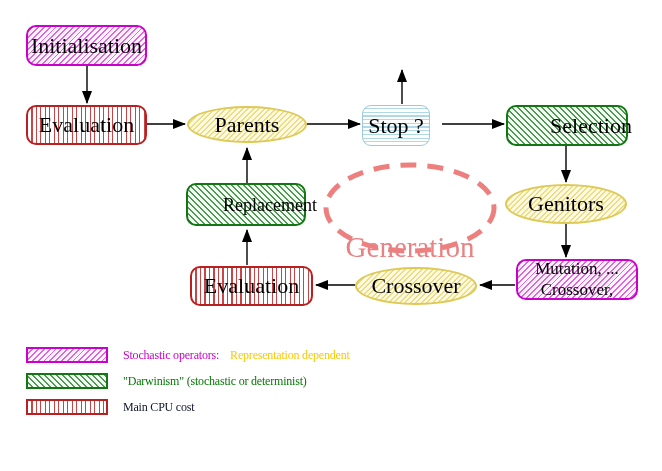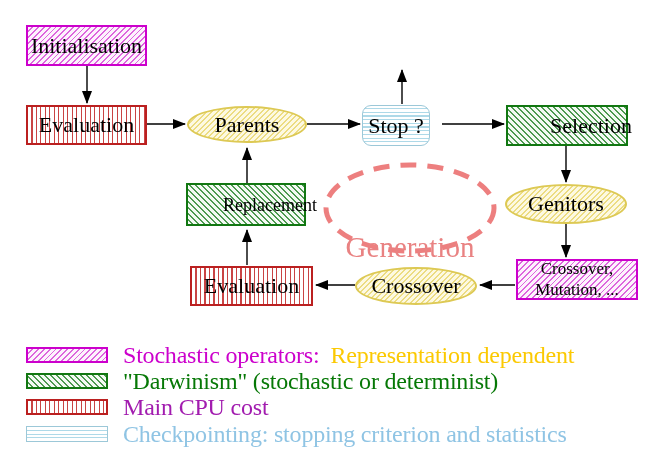--- a/index.html
+++ b/index.html
@@ -3,21 +3,21 @@
 <meta charset="utf-8">
 <style>
   html,body{margin:0;padding:0;background:#fff;}
   #canvas{
     position:relative;width:662px;height:471px;background:#ffffff;overflow:hidden;
     font-family:"Liberation Serif","DejaVu Serif",serif;color:#000;
   }
   .overlay{position:absolute;left:0;top:0;z-index:1;}
   .node{
     position:absolute;z-index:2;display:flex;align-items:center;justify-content:center;
-    box-sizing:border-box;text-align:center;font-size:22px;line-height:1;
+    box-sizing:border-box;text-align:center;font-size:22px;line-height:1;border-radius:10px;
   }
   .ellipse{border-radius:50%;}
   .rounded{border-radius:9px;}
   
   .pat-magenta{
     border:2px solid #cc00cc;
     background:repeating-linear-gradient(135deg,#fdf3fd 0px,#fdf3fd 2.8px,#dd66dd 2.8px,#dd66dd 4.1px);
   }
   .pat-green{
     border:2px solid #117711;
@@ -39,21 +39,21 @@
   .two-line{flex-direction:column;font-size:17px;line-height:1.18;}
   .generation-label{
     position:absolute;z-index:2;left:330px;top:197px;width:160px;text-align:center;
     font-size:29px;color:#e98282;margin-top:34px;
   }
   
   .legend-row{
     position:absolute;left:26px;z-index:2;display:flex;align-items:center;height:20px;
   }
   .swatch{width:82px;height:16px;box-sizing:border-box;flex:0 0 auto;}
-  .legend-text{margin-left:15px;font-size:24px;white-space:nowrap;letter-spacing:-0.2px;}
+  .legend-text{margin-left:15px;font-size:12px;white-space:nowrap;letter-spacing:-0.2px;}
   .legend-part2{margin-left:11px;}
 </style>
 </head>
 <body>
 
 <div id="canvas">
 
   <svg class="overlay" width="662" height="471" viewBox="0 0 662 471">
     <defs>
       <marker id="ah" markerWidth="14" markerHeight="12" refX="12" refY="5" orient="auto" markerUnits="userSpaceOnUse">
@@ -93,22 +93,22 @@
 
   <div class="node pat-green" style="left:506px;top:105px;width:122px;height:41px;">
     <span>Selection</span>
   </div>
 
   <div class="node ellipse pat-yellow" style="left:505px;top:184px;width:122px;height:40px;">
     <span>Genitors</span>
   </div>
 
   <div class="node two-line pat-magenta" style="left:516px;top:259px;width:122px;height:41px;">
+    <span>Mutation, ...</span>
     <span>Crossover,</span>
-    <span>Mutation, ...</span>
   </div>
 
   <div class="node ellipse pat-yellow" style="left:355px;top:267px;width:122px;height:38px;">
     <span>Crossover</span>
   </div>
 
   <div class="node pat-red" style="left:190px;top:266px;width:123px;height:40px;">
     <span>Evaluation</span>
   </div>
 
@@ -128,24 +128,18 @@
   <div class="legend-row" style="top:371px;">
     <span class="swatch pat-green"></span>
     <span class="legend-text">
       <span style="color: rgb(6, 120, 6);">"Darwinism" (stochastic or determinist)</span>
     </span>
   </div>
 
   <div class="legend-row" style="top:397px;">
     <span class="swatch pat-red"></span>
     <span class="legend-text">
-      <span style="color: #a21caf;">Main CPU cost</span>
+      <span style="color: #0f172a;">Main CPU cost</span>
     </span>
   </div>
 
-  <div class="legend-row" style="top:424px;">
-    <span class="swatch pat-cyan"></span>
-    <span class="legend-text">
-      <span style="color: rgb(143, 196, 228);">Checkpointing: stopping criterion and statistics</span>
-    </span>
-  </div>
 
 </div>
 
 </body></html>

